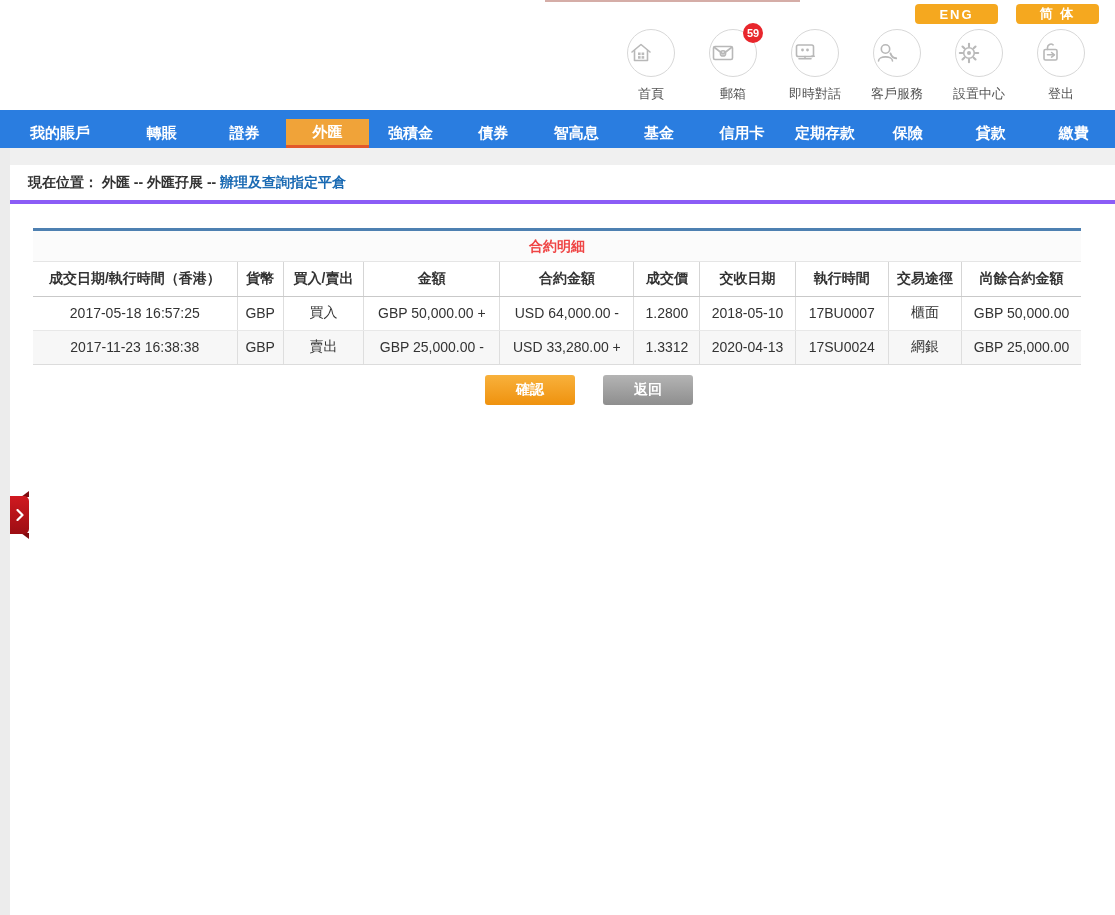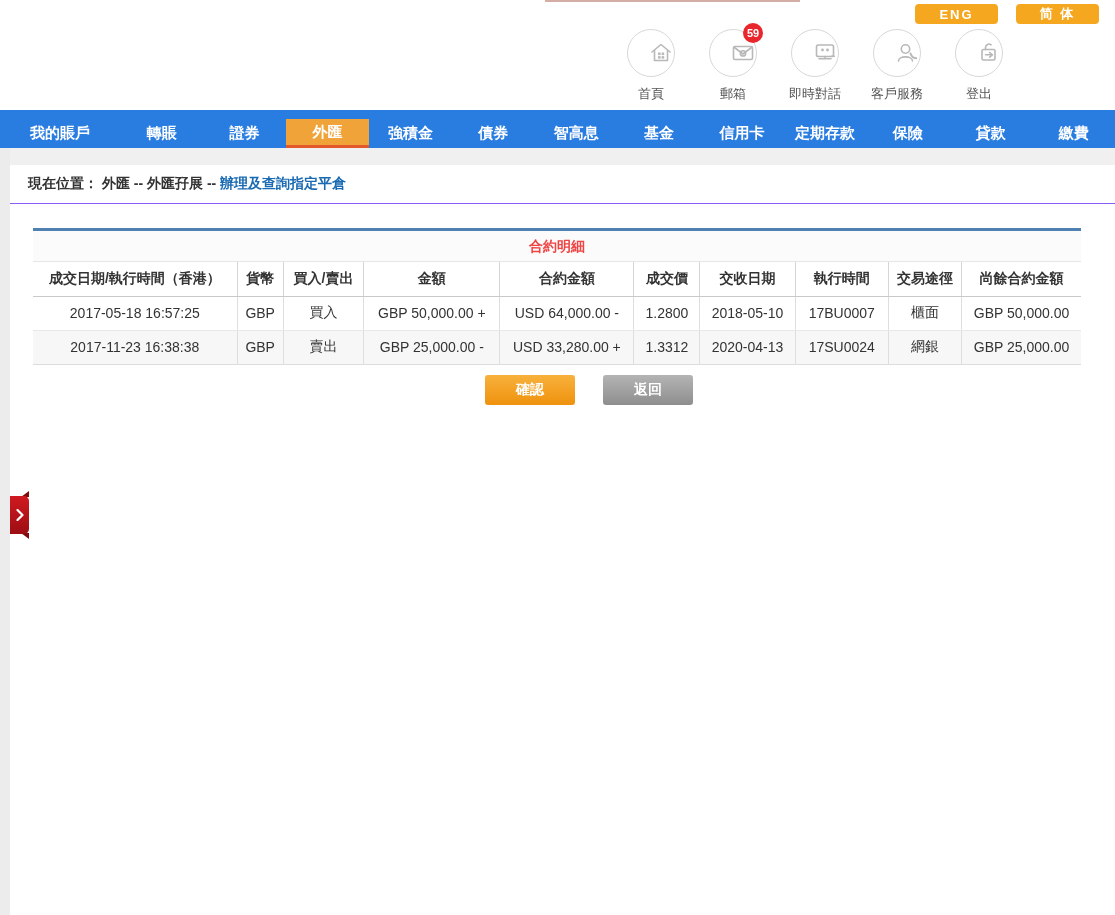--- a/index.html
+++ b/index.html
@@ -19,21 +19,21 @@
     font-size:13px; font-weight:bold; letter-spacing:2px;
     display:flex; align-items:center; justify-content:center; cursor:pointer;
   }
   .lang-eng { left:915px; }
   .lang-sc  { left:1016px; }
 
   .quick-icons { position:absolute; top:29px; left:610px; display:flex; }
   .qi { width:82px; display:flex; flex-direction:column; align-items:center; cursor:pointer; }
   .qi-circle {
     width:48px; height:48px; border:1px solid #d8d8d8; border-radius:50%;
-    background:#fff; display:flex; align-items:center; justify-content:flex-end; position:relative;
+    background:#fff; display:flex; align-items:center; justify-content:flex-start; position:relative;
   }
   .qi-circle svg { stroke:#b8b8b8; fill:none; stroke-width:1.6; stroke-linecap:round; stroke-linejoin:round; }
   .qi-label { margin-top:8px; font-size:13px; color:#555; white-space:nowrap; }
   .badge {
     position:absolute; top:-7px; right:-7px; min-width:20px; height:20px;
     background:#e8262c; color:#fff; border-radius:50%;
     font-size:11px; font-weight:bold; display:flex; align-items:center; justify-content:center;
   }
 
   
@@ -46,21 +46,21 @@
     color:#fff; font-size:15px; font-weight:bold; cursor:pointer; white-space:nowrap;margin-top:9px;
   }
   .nav-item:first-child { flex:1.45; }
   .nav-item.active { background:#f0a339; border-bottom:3px solid #e2582b; }
 
   
   .gap-strip { position:absolute; top:148px; left:0; width:1115px; height:17px; background:#f0f0f0; }
   .left-strip { position:absolute; top:148px; left:0; width:10px; height:767px; background:#ececec; }
   .breadcrumb-bar {
     position:absolute; top:165px; left:10px; width:1105px; height:39px;
-    background:#fff; border-bottom:1px solid #8b5cf6;
+    background:#fff; border-bottom:4px solid #8b5cf6;
     display:flex; align-items:center; padding-left:18px;
     font-size:14px; font-weight:bold; color:#333;
   }
   .breadcrumb-bar .crumb-sep { white-space:pre; }
   .crumb-current { color:#1a6ab3; cursor:pointer; }
   .hidden-artifact { position:absolute; top:199px; height:5px; background:#e2e6df; }
   .ha1 { left:397px; width:88px; } .ha2 { left:580px; width:90px; }
   .ha3 { left:678px; width:78px; } .ha4 { left:903px; width:122px; }
 
   
@@ -175,20 +175,39 @@
         <span class="qi-circle">
           <svg width="26" height="26" viewBox="0 0 26 26">
             <circle cx="11.5" cy="9" r="4.2"></circle>
             <path d="M4.5 21 C4.5 15.5 18.5 15.5 18.5 21"></path>
             <path d="M16.5 13.5 c1 2.8 3.4 4.6 5.6 4.8" stroke-width="2"></path>
           </svg>
         </span>
         <span class="qi-label">客戶服務</span>
       </div>
 
+      <div class="qi">
+        <span class="qi-circle">
+          <svg width="26" height="26" viewBox="0 0 26 26">
+            <circle cx="13" cy="13" r="5.3"></circle>
+            <circle cx="13" cy="13" r="2" fill="#b8b8b8" stroke="none"></circle>
+            <g stroke-width="2.1">
+              <path d="M19.6 13 L22.2 13"></path>
+                <path d="M17.67 17.67 L19.5 19.5"></path>
+              <path d="M13 19.6 L13 22.2"></path>
+                <path d="M8.33 17.67 L6.5 19.5"></path>
+              <path d="M6.4 13 L3.8 13"></path>
+                <path d="M8.33 8.33 L6.5 6.5"></path>
+              <path d="M13 6.4 L13 3.8"></path>
+                <path d="M17.67 8.33 L19.5 6.5"></path>
+            </g>
+          </svg>
+        </span>
+        <span class="qi-label">設置中心</span>
+      </div>
 
       <div class="qi">
         <span class="qi-circle">
           <svg width="26" height="26" viewBox="0 0 26 26">
             <rect x="6" y="9.5" width="13" height="10.5" rx="1.5"></rect>
             <path d="M9.5 9.5 V7.5 a3.5 3.5 0 0 1 5.6 -2.7"></path>
             <path d="M9.5 14.8 H15.8"></path>
             <path d="M13.6 12.5 L16.4 14.8 L13.6 17.1"></path>
           </svg>
         </span>

